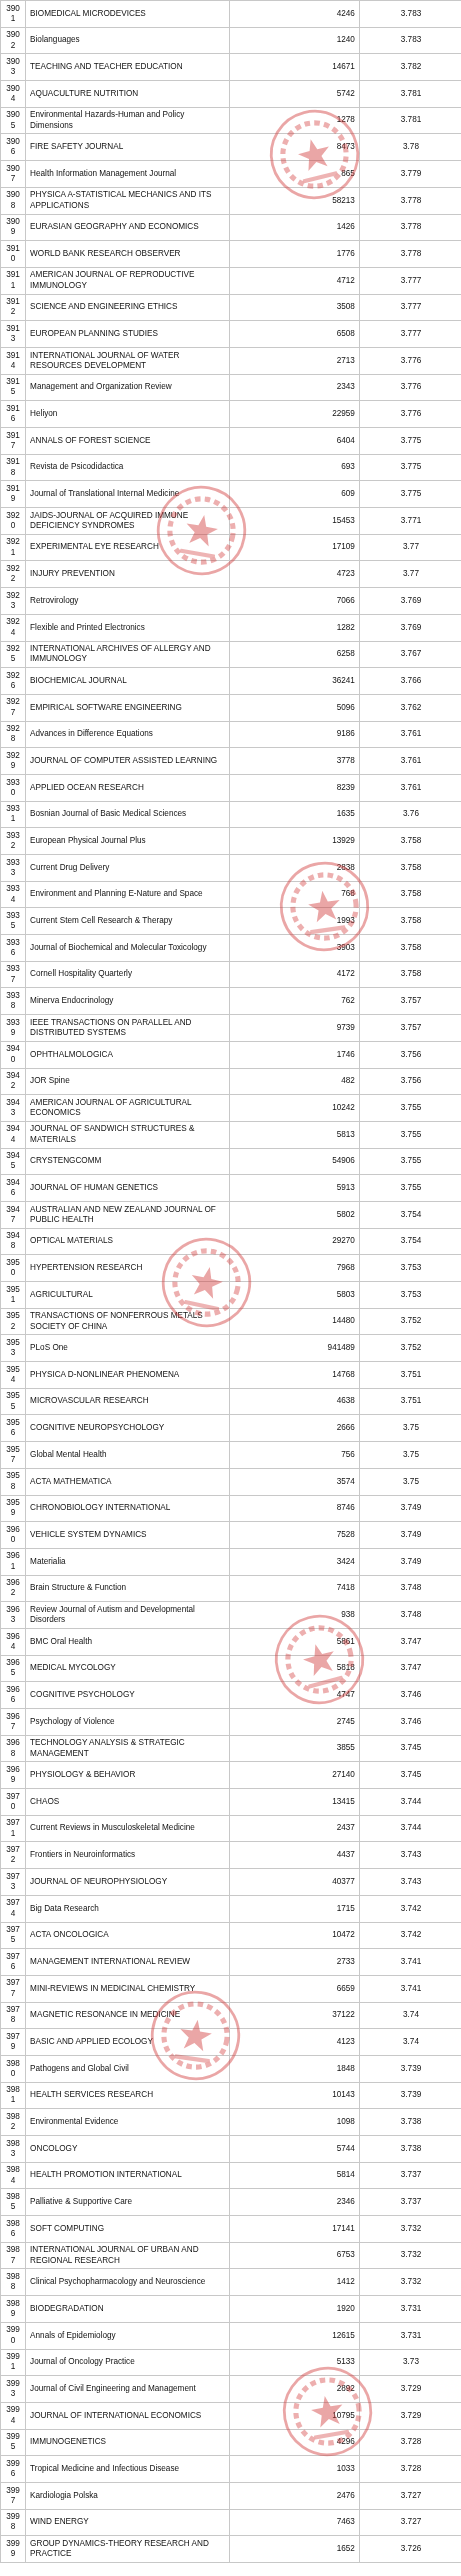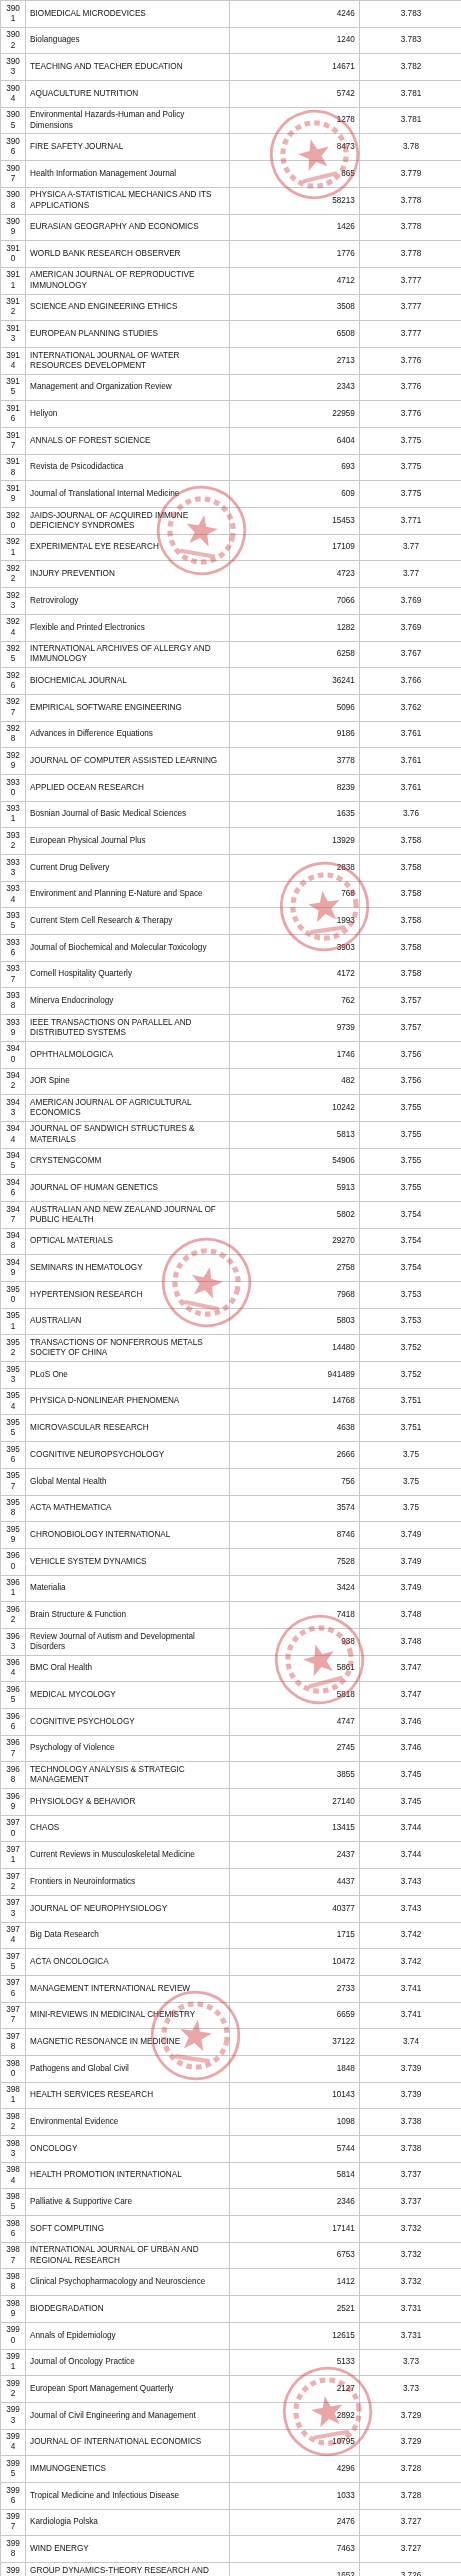--- a/index.html
+++ b/index.html
@@ -337,34 +337,28 @@
           <td class="c-cites">5802</td>
           <td class="c-if">3.754</td>
         </tr>
         <tr>
           <td class="c-rank">3948</td>
           <td class="c-name">OPTICAL MATERIALS</td>
           <td class="c-cites">29270</td>
           <td class="c-if">3.754</td>
         </tr>
         <tr>
-          <td class="c-rank">3949</td>
-          <td class="c-name">SEMINARS IN HEMATOLOGY</td>
-          <td class="c-cites">2758</td>
-          <td class="c-if">3.754</td>
-        </tr>
-        <tr>
           <td class="c-rank">3950</td>
           <td class="c-name">HYPERTENSION RESEARCH</td>
           <td class="c-cites">7968</td>
           <td class="c-if">3.753</td>
         </tr>
         <tr>
           <td class="c-rank">3951</td>
-          <td class="c-name">AUSTRALIAN</td>
+          <td class="c-name">AGRICULTURAL</td>
           <td class="c-cites">5803</td>
           <td class="c-if">3.753</td>
         </tr>
         <tr>
           <td class="c-rank">3952</td>
           <td class="c-name">TRANSACTIONS OF NONFERROUS METALS SOCIETY OF CHINA</td>
           <td class="c-cites">14480</td>
           <td class="c-if">3.752</td>
         </tr>
         <tr>
@@ -517,20 +511,26 @@
           <td class="c-cites">6659</td>
           <td class="c-if">3.741</td>
         </tr>
         <tr>
           <td class="c-rank">3978</td>
           <td class="c-name">MAGNETIC RESONANCE IN MEDICINE</td>
           <td class="c-cites">37122</td>
           <td class="c-if">3.74</td>
         </tr>
         <tr>
+          <td class="c-rank">3979</td>
+          <td class="c-name">BASIC AND APPLIED ECOLOGY</td>
+          <td class="c-cites">4123</td>
+          <td class="c-if">3.74</td>
+        </tr>
+        <tr>
           <td class="c-rank">3980</td>
           <td class="c-name">Pathogens and Global Civil</td>
           <td class="c-cites">1848</td>
           <td class="c-if">3.739</td>
         </tr>
         <tr>
           <td class="c-rank">3981</td>
           <td class="c-name">HEALTH SERVICES RESEARCH</td>
           <td class="c-cites">10143</td>
           <td class="c-if">3.739</td>
@@ -573,39 +573,33 @@
         </tr>
         <tr>
           <td class="c-rank">3988</td>
           <td class="c-name">Clinical Psychopharmacology and Neuroscience</td>
           <td class="c-cites">1412</td>
           <td class="c-if">3.732</td>
         </tr>
         <tr>
           <td class="c-rank">3989</td>
           <td class="c-name">BIODEGRADATION</td>
-          <td class="c-cites">2521</td>
+          <td class="c-cites">1920</td>
           <td class="c-if">3.731</td>
         </tr>
         <tr>
           <td class="c-rank">3990</td>
           <td class="c-name">Annals of Epidemiology</td>
           <td class="c-cites">12615</td>
           <td class="c-if">3.731</td>
         </tr>
         <tr>
           <td class="c-rank">3991</td>
           <td class="c-name">Journal of Oncology Practice</td>
           <td class="c-cites">5133</td>
-          <td class="c-if">3.73</td>
-        </tr>
-        <tr>
-          <td class="c-rank">3992</td>
-          <td class="c-name">European Sport Management Quarterly</td>
-          <td class="c-cites">2127</td>
           <td class="c-if">3.73</td>
         </tr>
         <tr>
           <td class="c-rank">3993</td>
           <td class="c-name">Journal of Civil Engineering and Management</td>
           <td class="c-cites">2892</td>
           <td class="c-if">3.729</td>
         </tr>
         <tr>
           <td class="c-rank">3994</td>

